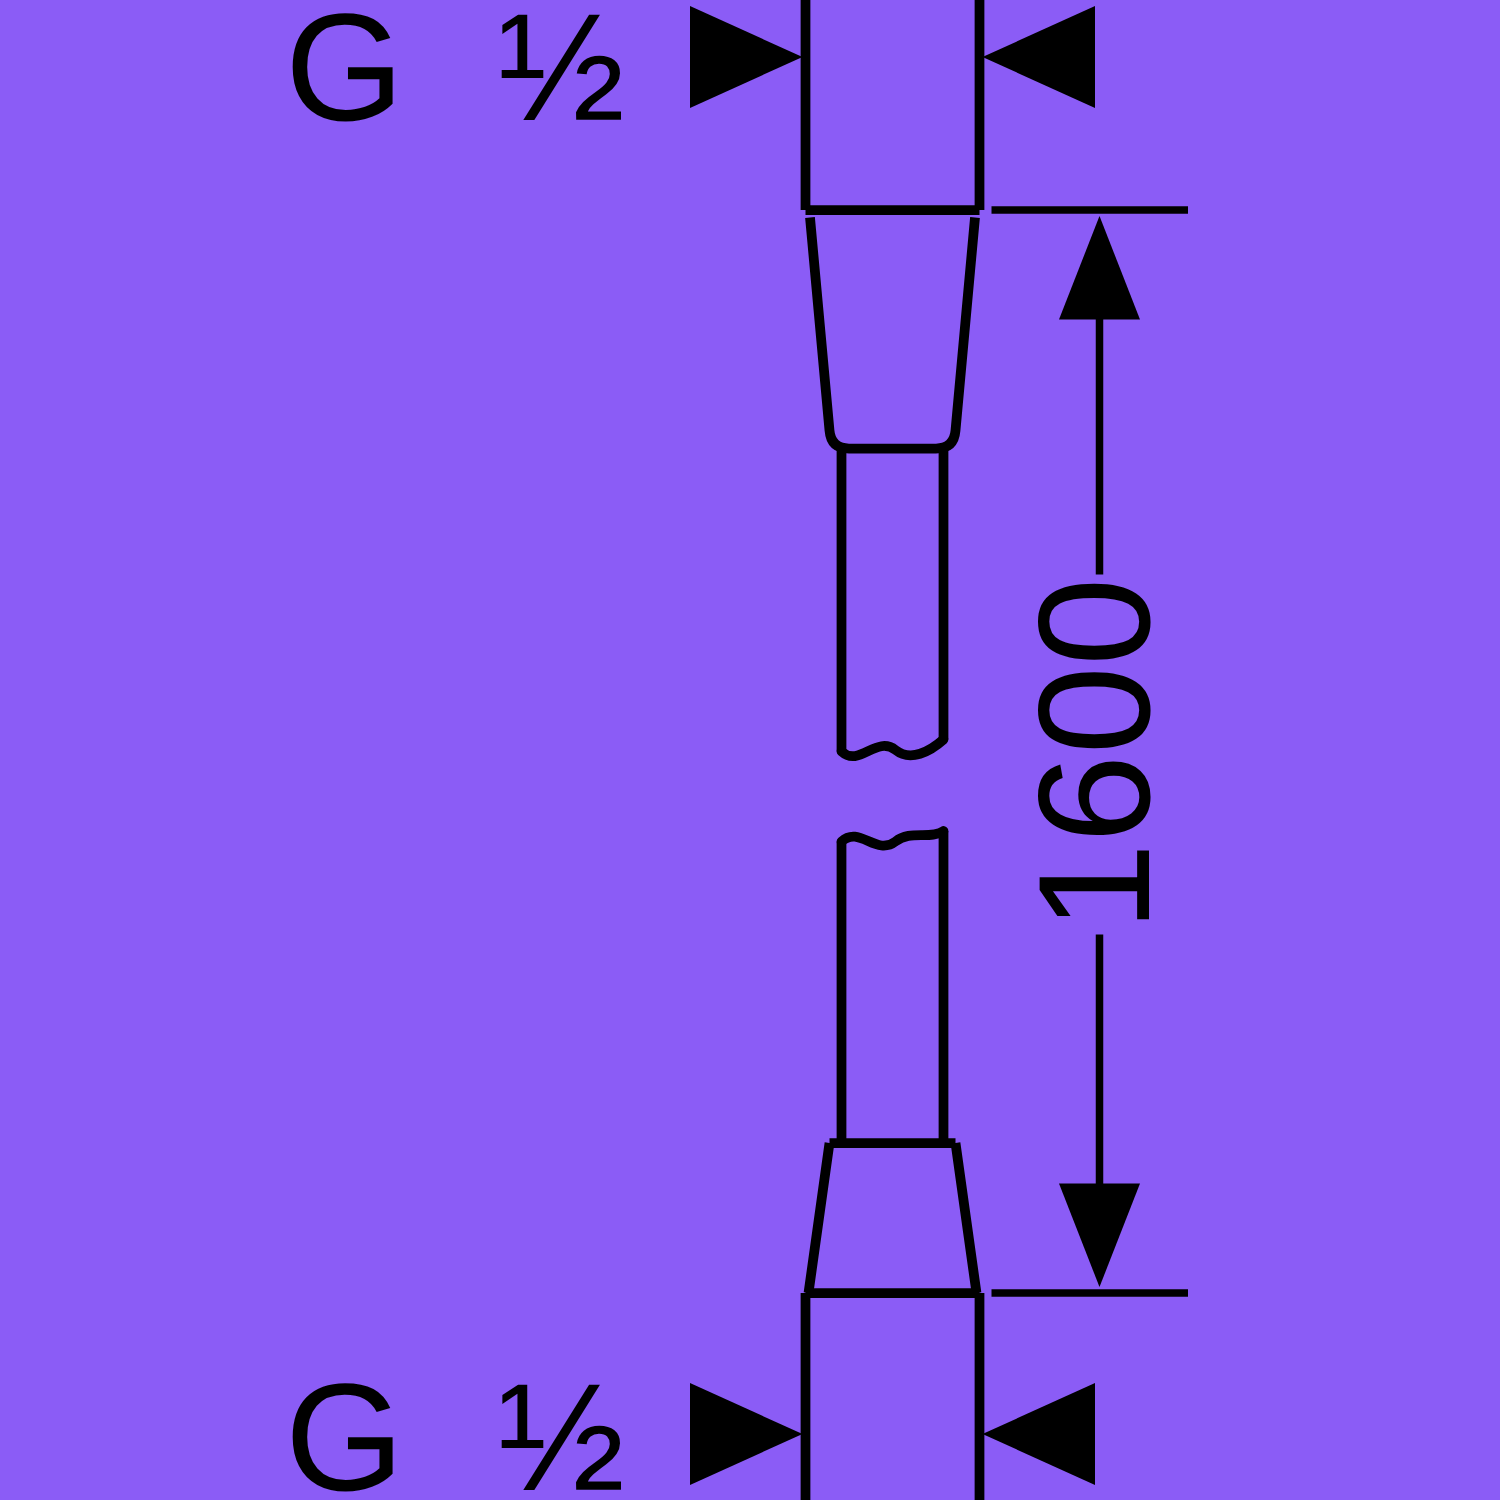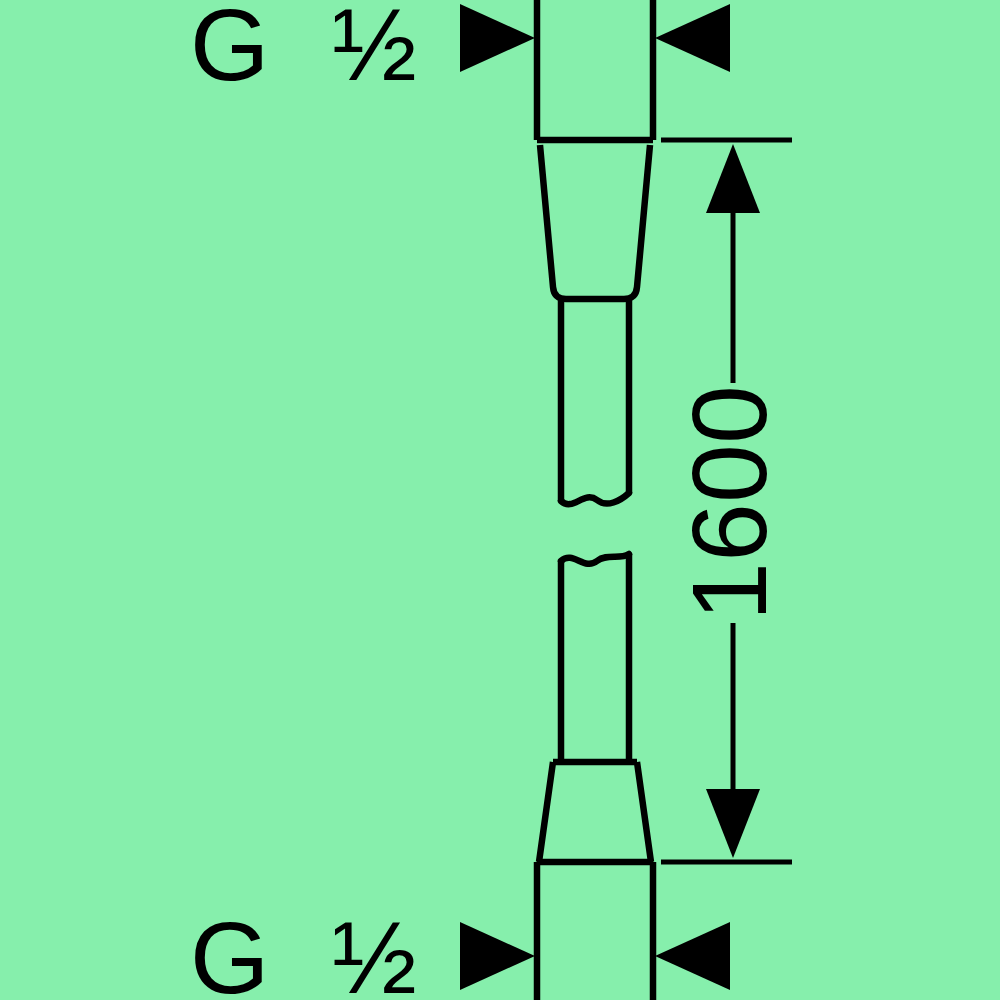--- a/index.html
+++ b/index.html
@@ -7,21 +7,21 @@
     padding: 0;
     width: 1000px;
     height: 1000px;
     background: #ffffff;
     font-family: "Liberation Sans", sans-serif;
   }
   .canvas {
     position: relative;
     width: 1000px;
     height: 1000px;
-    background: #86efac;
+    background: #8b5cf6;
     overflow: hidden;
   }
   svg {
     display: block;
   }
   .hose-line {
     stroke: #000000;
     stroke-width: 6.5;
     fill: none;
   }

